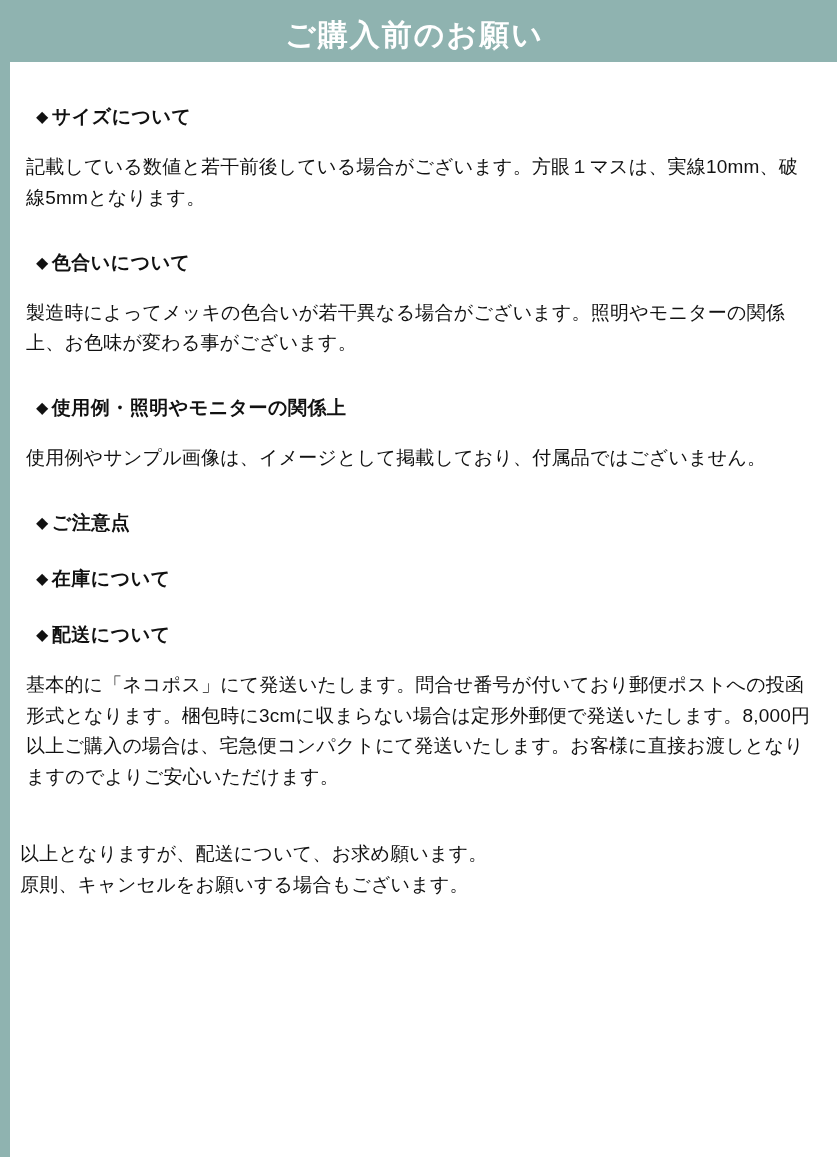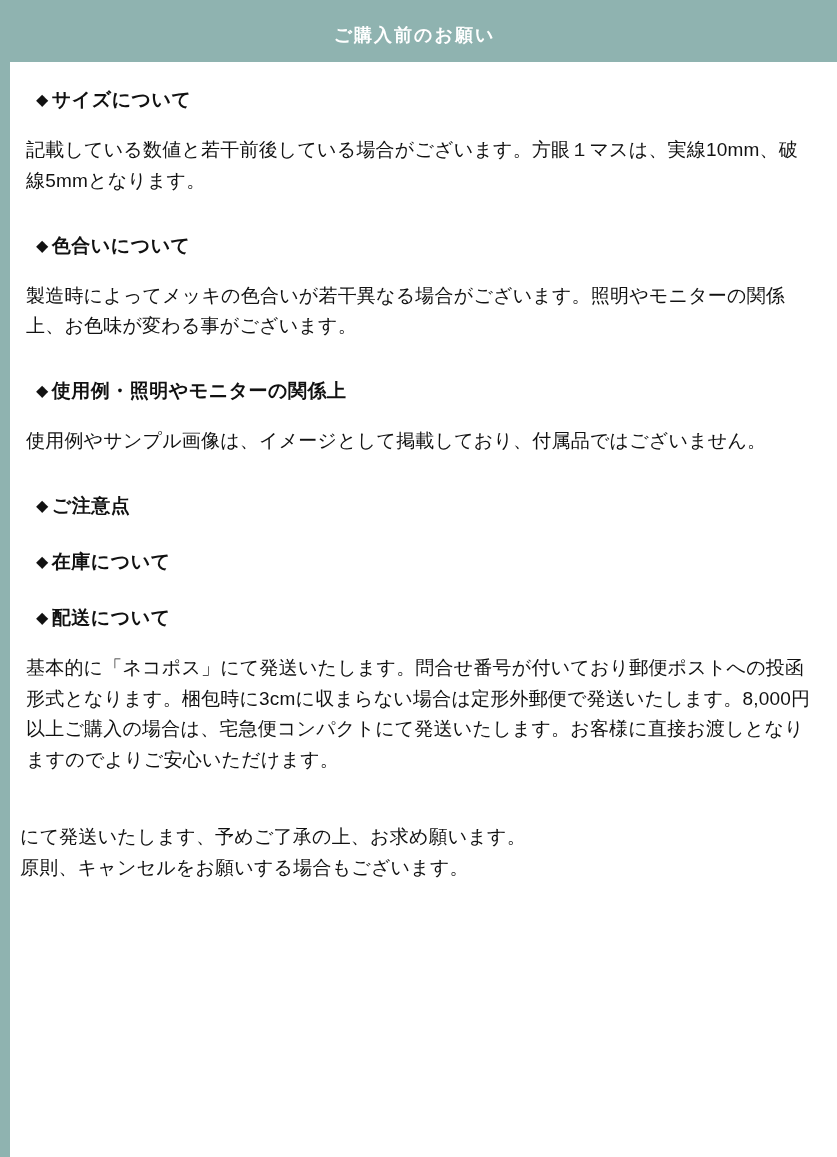--- a/index.html
+++ b/index.html
@@ -27,21 +27,21 @@
     background: #8fb3b0;
     margin-left: -10px;
     width: 837px;
     display: flex;
     align-items: center;
   }
   .header-title {
     width: 100%;
     text-align: center;
     color: #ffffff;
-    font-size: 18px;
+    font-size: 30px;
     font-weight: bold;
     letter-spacing: 2px;
     padding-right: 8px;
     box-sizing: border-box;
     margin-top: 8px;
   }
   .content {
     padding: 0 18px 0 10px;
   }
   .section {
@@ -72,21 +72,21 @@
     font-size: 19px;
     line-height: 1.62;
     color: #111111;
     margin: 0;
     padding: 40px 0 0 0;
     letter-spacing: 0.2px;
   }
   .closing-line {
     display: block;
   }
-  #sec-size .section-heading { padding-top: 25px; }
+  #sec-size .section-heading { padding-top: 42px; }
 </style>
 </head>
 <body>
 
 <div class="page">
 
   <div class="header-band">
     <div class="header-title">ご購入前のお願い</div>
   </div>
 
@@ -114,18 +114,18 @@
     <div class="section">
       <div class="section-heading"><span class="diamond">◆</span><span>在庫について</span></div>
     </div>
 
     <div class="section">
       <div class="section-heading"><span class="diamond">◆</span><span>配送について</span></div>
       <p class="section-body">基本的に「ネコポス」にて発送いたします。問合せ番号が付いており郵便ポストへの投函形式となります。梱包時に3cmに収まらない場合は定形外郵便で発送いたします。8,000円以上ご購入の場合は、宅急便コンパクトにて発送いたします。お客様に直接お渡しとなりますのでよりご安心いただけます。</p>
     </div>
 
     <div class="closing">
-      <span class="closing-line">にて発送いたします、予めご了承の上、お求め願います。</span>
+      <span class="closing-line">以上となりますが、配送について、お求め願います。</span>
       <span class="closing-line">原則、キャンセルをお願いする場合もございます。</span>
     </div>
 
   </div>
 </div>
 
 </body></html>

